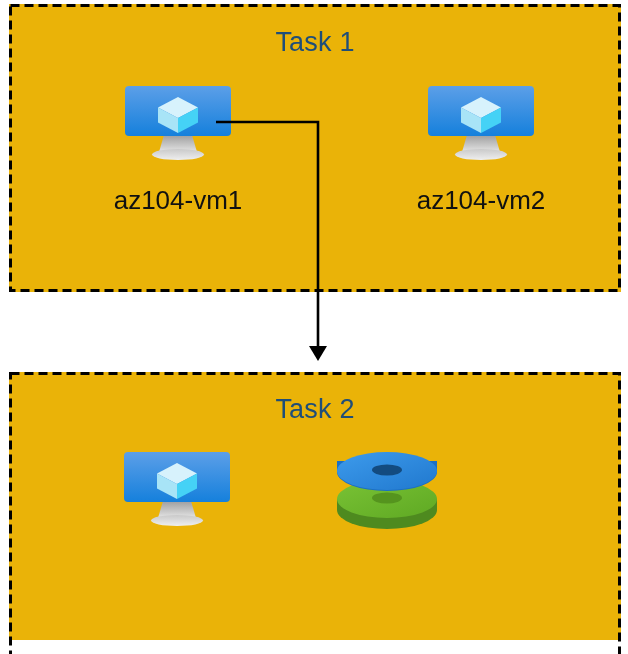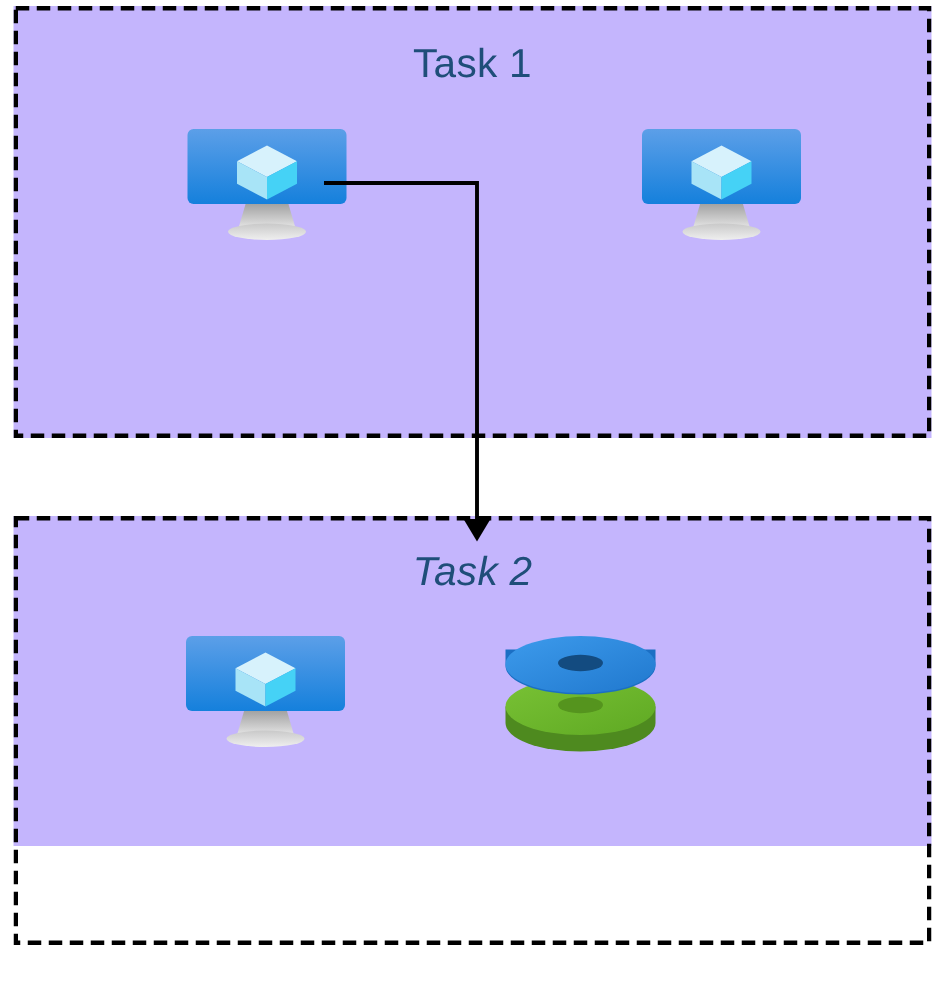--- a/index.html
+++ b/index.html
@@ -18,41 +18,40 @@
   #diagram-root {
     position: absolute;
     inset: 0;
     width: 628px;
     height: 654px;
   }
 
   
   .task-box {
     position: absolute;
-    background: #c4b5fd;
+    background: #eab308;
     box-sizing: border-box;
   }
   .task-box .dash-frame {
     position: absolute;
     inset: 0;
     pointer-events: none;
   }
 
   #task1-box {
     left: 9px;
     top: 4px;
     width: 612px;
     height: 288px;
   }
   #task2-box {
     left: 9px;
-    top: 344px;
+    top: 372px;
     width: 612px;
-    height: 220px;
-    font-style: italic;
+    height: 268px;
   }
 
   
   .task-title {
     position: absolute;
     width: 100%;
     text-align: center;
     color: #1F4E79;
     font-size: 27px;
     font-family: "Liberation Sans", sans-serif;
@@ -136,20 +135,21 @@
           <ellipse cx="56" cy="68.5" rx="26" ry="5.5" fill="url(#vmFoot1)"></ellipse>
           <rect x="3" y="0" width="106" height="50" rx="4" ry="4" fill="url(#vmScreen1)"></rect>
           <g>
             <path d="M56 11 L76 21.5 L56 32 L36 21.5 Z" fill="#D7F2FC"></path>
             <path d="M36 21.5 L56 32 L56 47 L36 36.5 Z" fill="#A8E4F7"></path>
             <path d="M76 21.5 L56 32 L56 47 L76 36.5 Z" fill="#45D2F6"></path>
           </g>
         </svg>
       </div>
       <div class="node-caption">
+        <span class="cap-line">az104-vm1</span>
       </div>
     </div>
 
     <div class="node" id="node-vm2">
       <div class="icon-wrap">
         <svg width="112" height="78" viewBox="0 0 112 78">
           <defs>
             <linearGradient id="vmScreen2" x1="0" y1="0" x2="0" y2="1">
               <stop offset="0%" stop-color="#5C9FE8"></stop>
               <stop offset="100%" stop-color="#1580DC"></stop>
@@ -168,20 +168,21 @@
           <ellipse cx="56" cy="68.5" rx="26" ry="5.5" fill="url(#vmFoot2)"></ellipse>
           <rect x="3" y="0" width="106" height="50" rx="4" ry="4" fill="url(#vmScreen2)"></rect>
           <g>
             <path d="M56 11 L76 21.5 L56 32 L36 21.5 Z" fill="#D7F2FC"></path>
             <path d="M36 21.5 L56 32 L56 47 L36 36.5 Z" fill="#A8E4F7"></path>
             <path d="M76 21.5 L56 32 L56 47 L76 36.5 Z" fill="#45D2F6"></path>
           </g>
         </svg>
       </div>
       <div class="node-caption">
+        <span class="cap-line">az104-vm2</span>
       </div>
     </div>
   </div>
 
   <div class="task-box" id="task2-box">
     <svg class="dash-frame" viewBox="0 0 612 286" preserveAspectRatio="none">
       <rect x="1.5" y="1.5" width="609" height="283" fill="none" stroke="#000000" stroke-width="3" stroke-dasharray="9 5"></rect>
     </svg>
 
     <div class="task-title" id="task2-title">Task 2</div>

